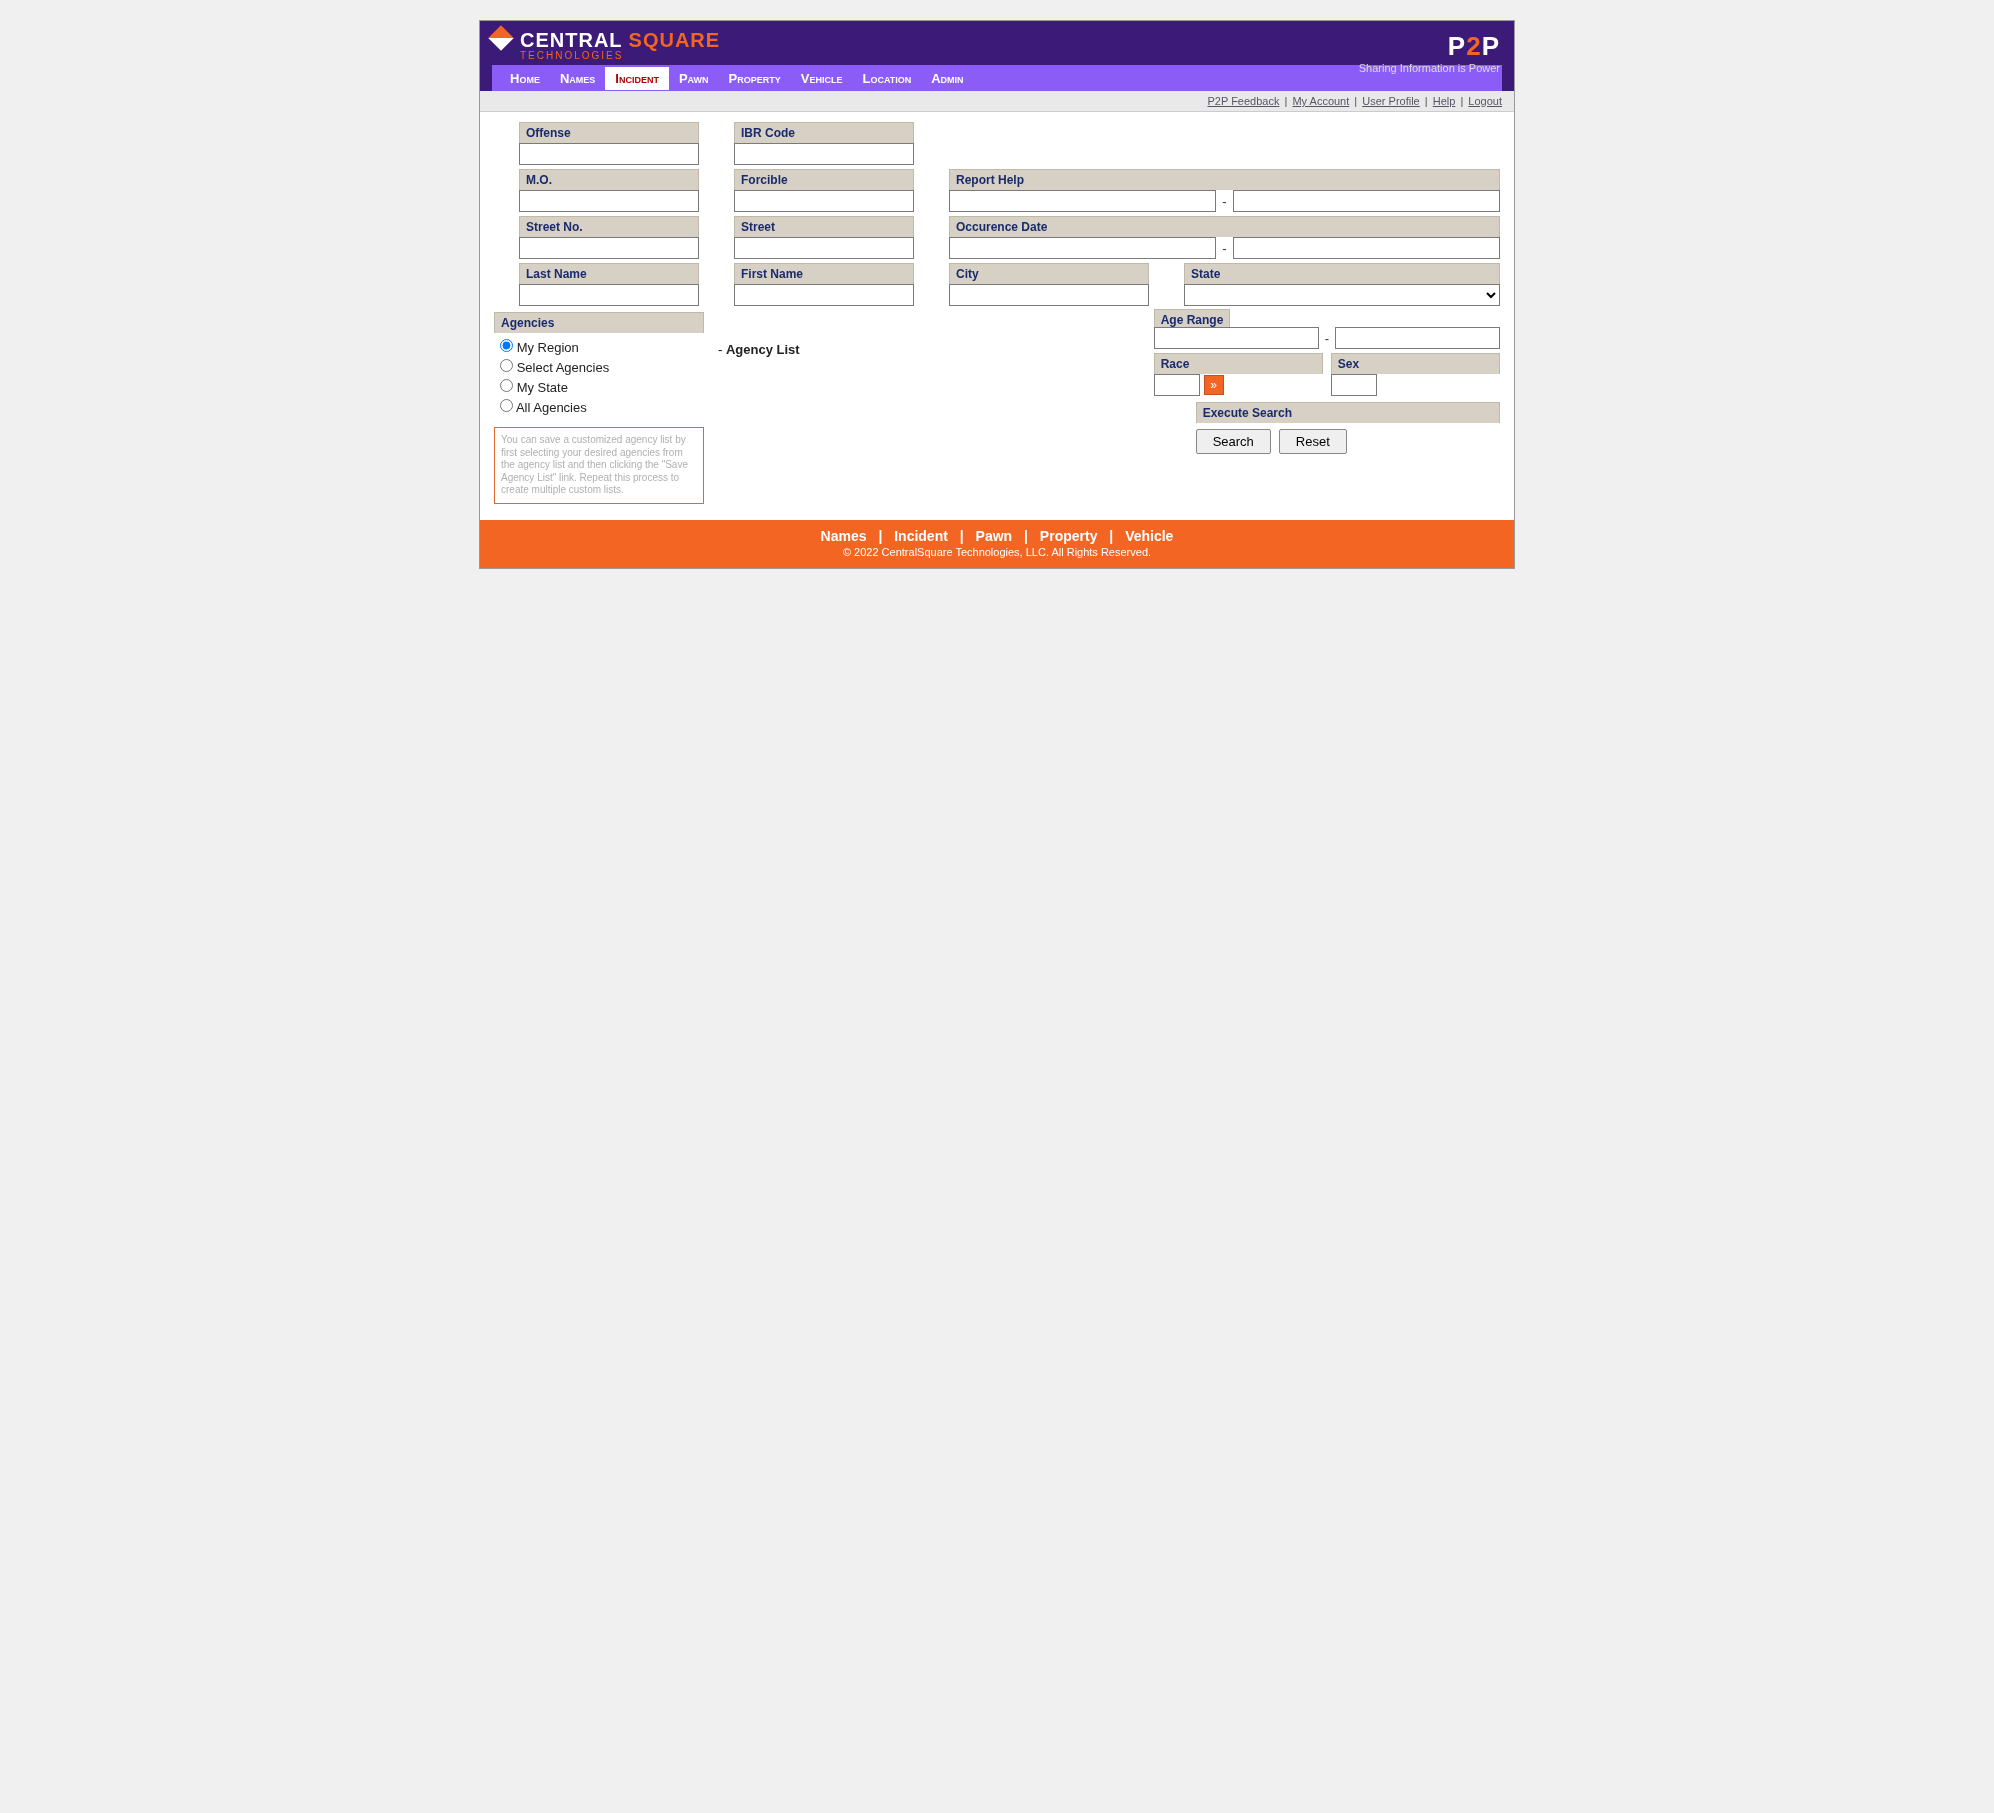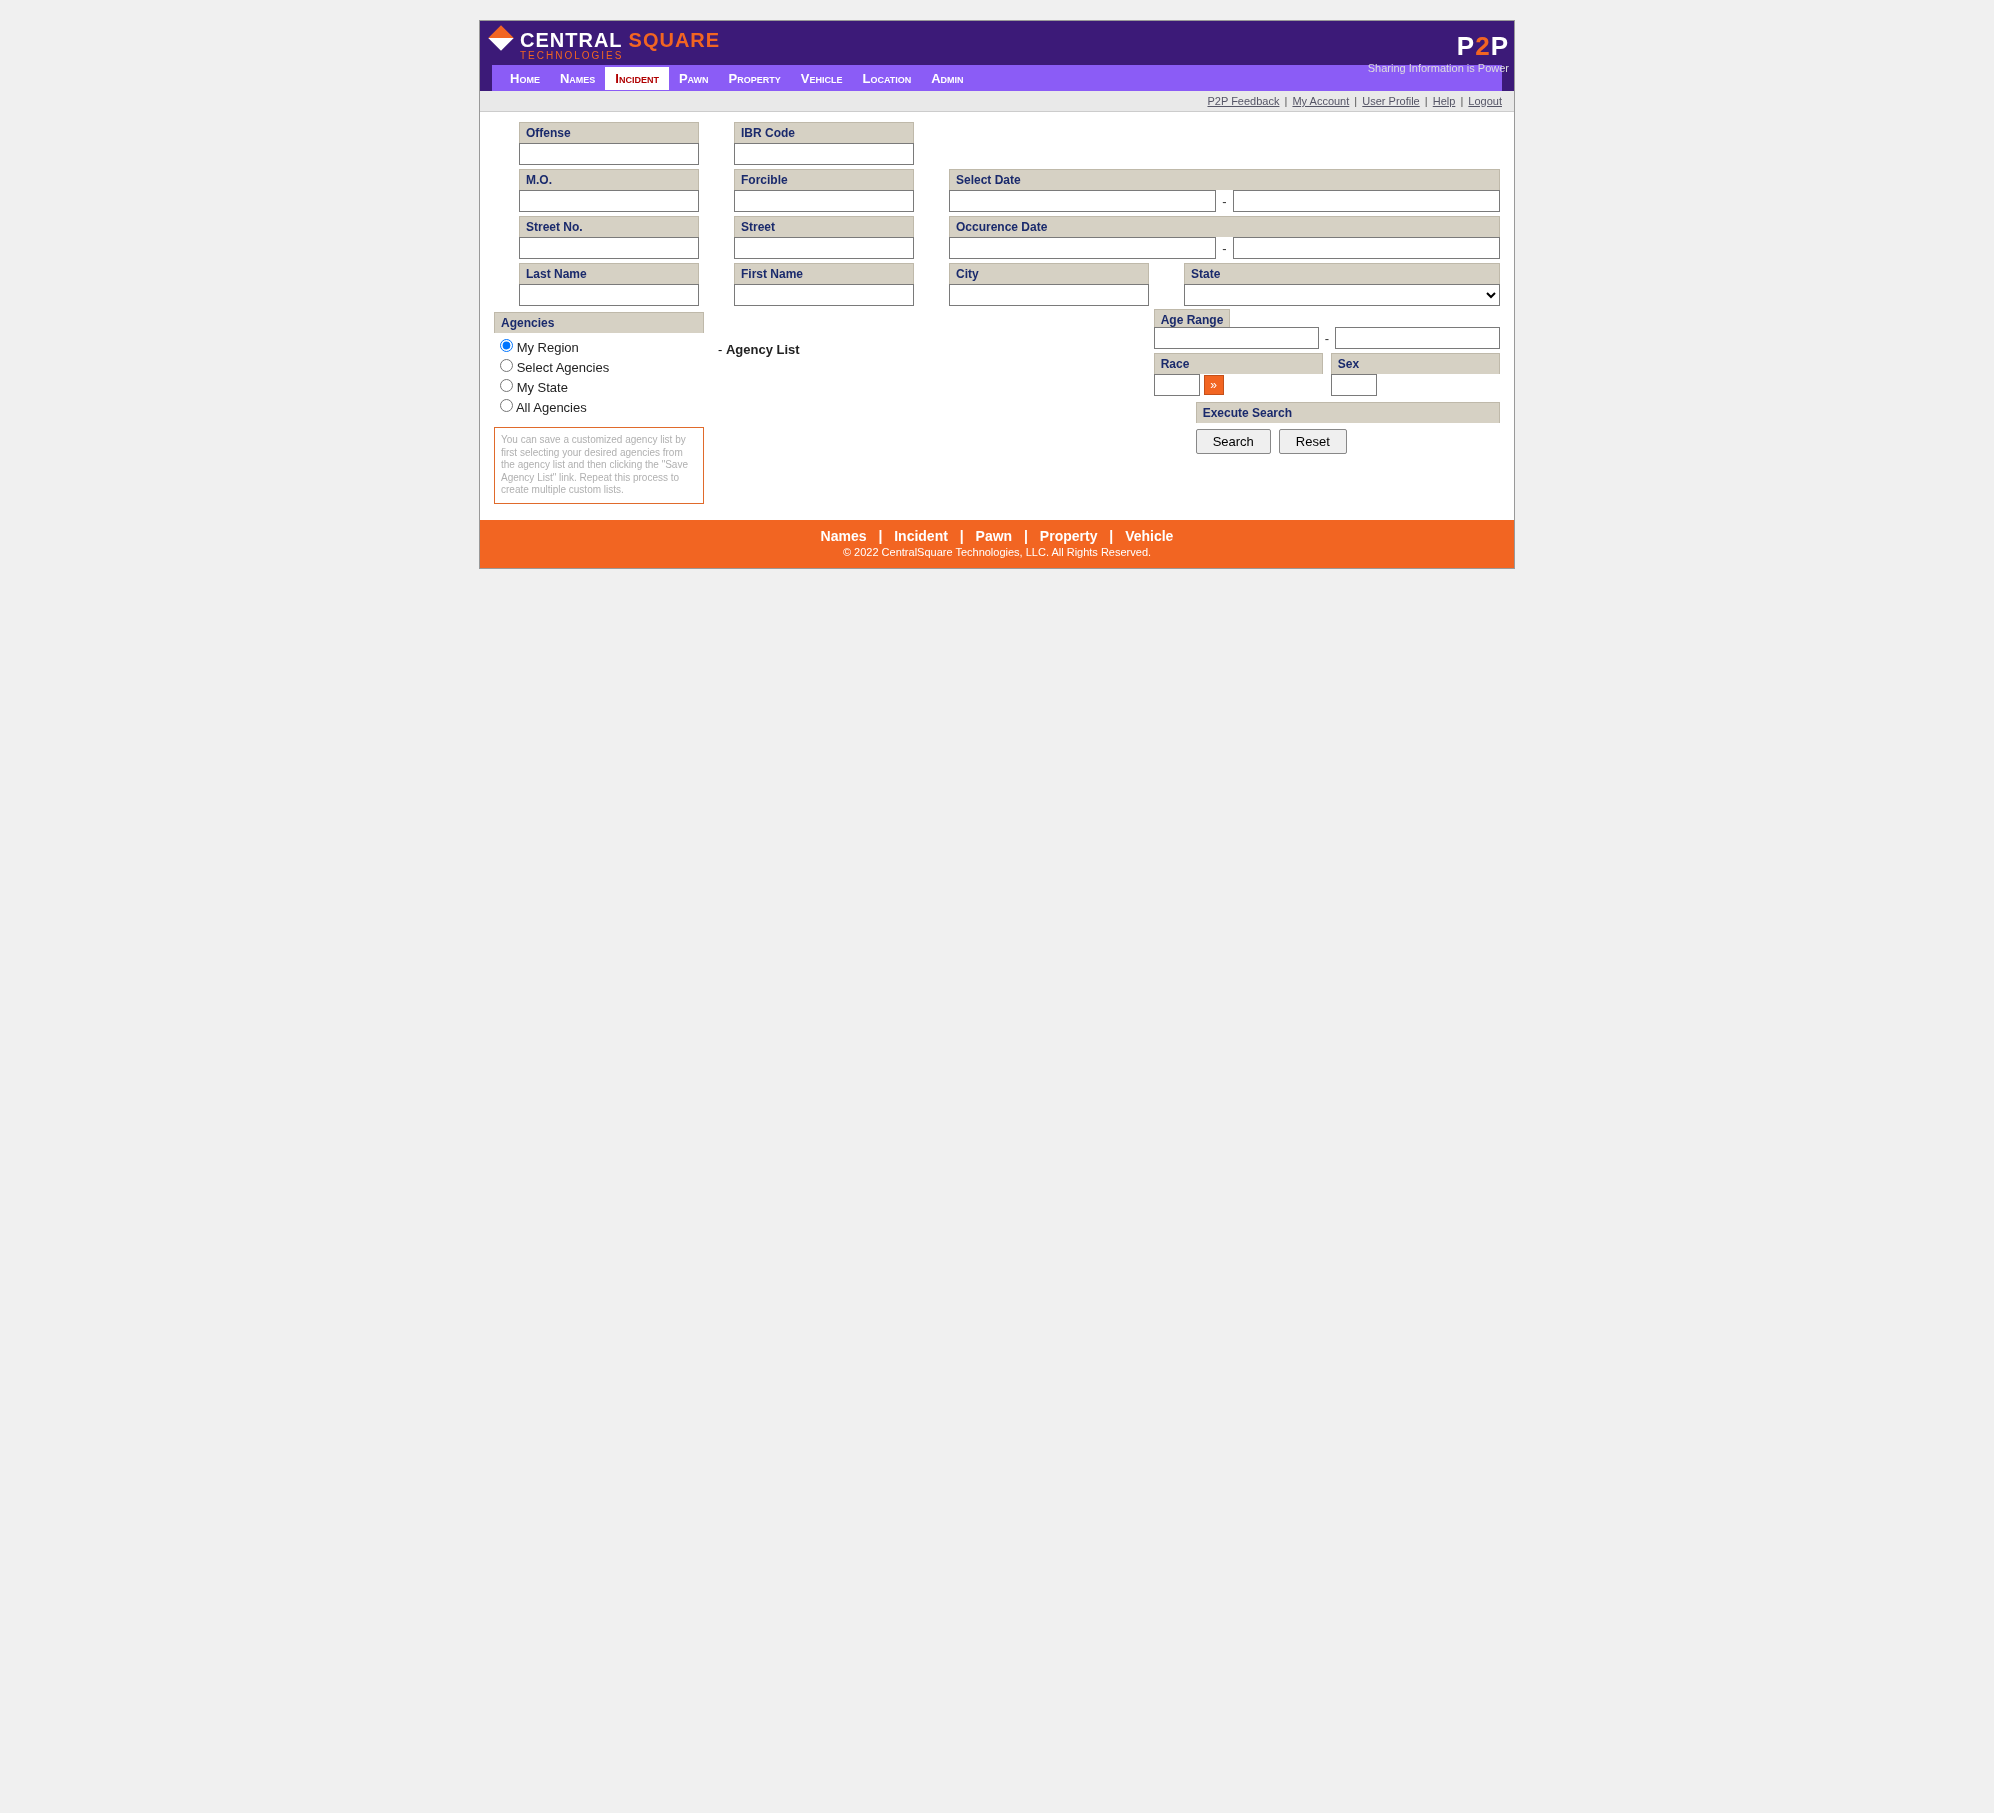--- a/index.html
+++ b/index.html
@@ -40,21 +40,21 @@
   .brand-sub {
     color:#f26522;
     font-size:10px;
     letter-spacing:2px;
     margin-left:28px;
     margin-top:-2px;
     margin-bottom:4px;
   }
   .p2p {
     position:absolute;
-    right:5px;
+    right:14px;
     top:10px;
     text-align:right;
     color:#fff;
   }
   .p2p-logo { font-size:26px; font-weight:bold; letter-spacing:1px;}
   .p2p-logo .two { color:#f26522; }
   .p2p-tag { font-size:11px; color:#ddd; }
   
   .navbar {
     background:#8b5cf6;
@@ -240,21 +240,21 @@
     <div class="row">
       <div class="cell" style="flex:0 0 180px;">
         <span class="lab">M.O.</span>
         <input class="inp" style="">
       </div>
       <div class="cell" style="flex:0 0 180px;">
         <span class="lab">Forcible</span>
         <input class="inp" style="">
       </div>
       <div class="cell">
-        <span class="lab">Select Date</span>
+        <span class="lab">Report Help</span>
         <div class="dash-pair">
           <input class="inp" style="">
           <span class="dash">-</span>
           <input class="inp" style="">
         </div>
       </div>
     </div>
 
     <div class="row">
       <div class="cell" style="flex:0 0 180px;">

